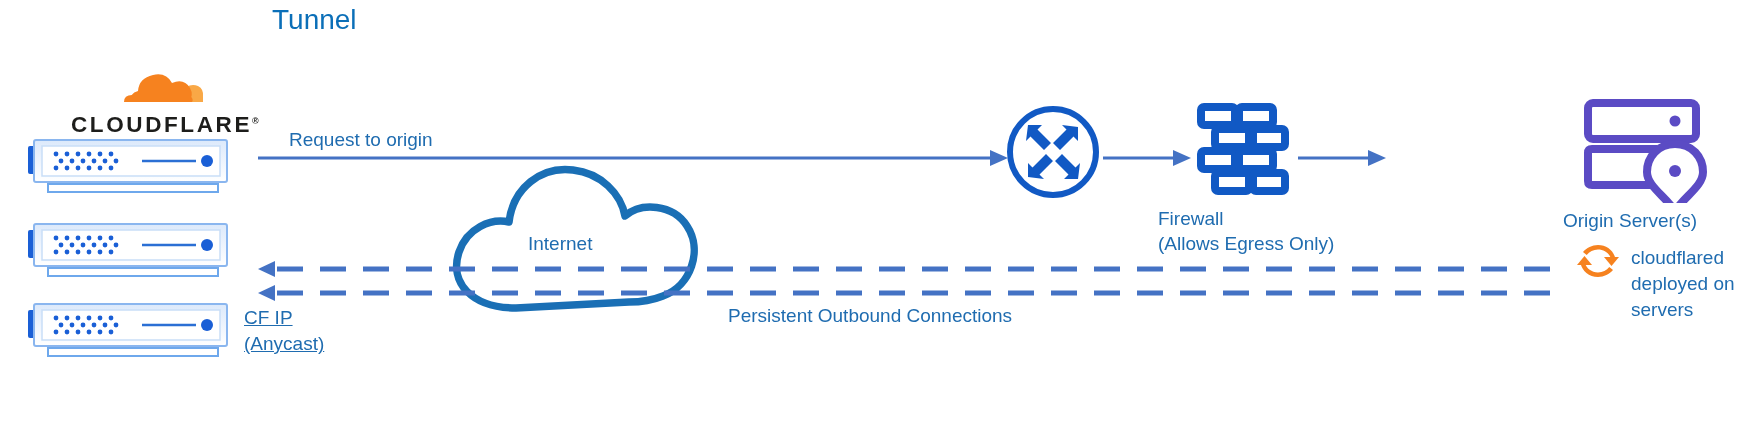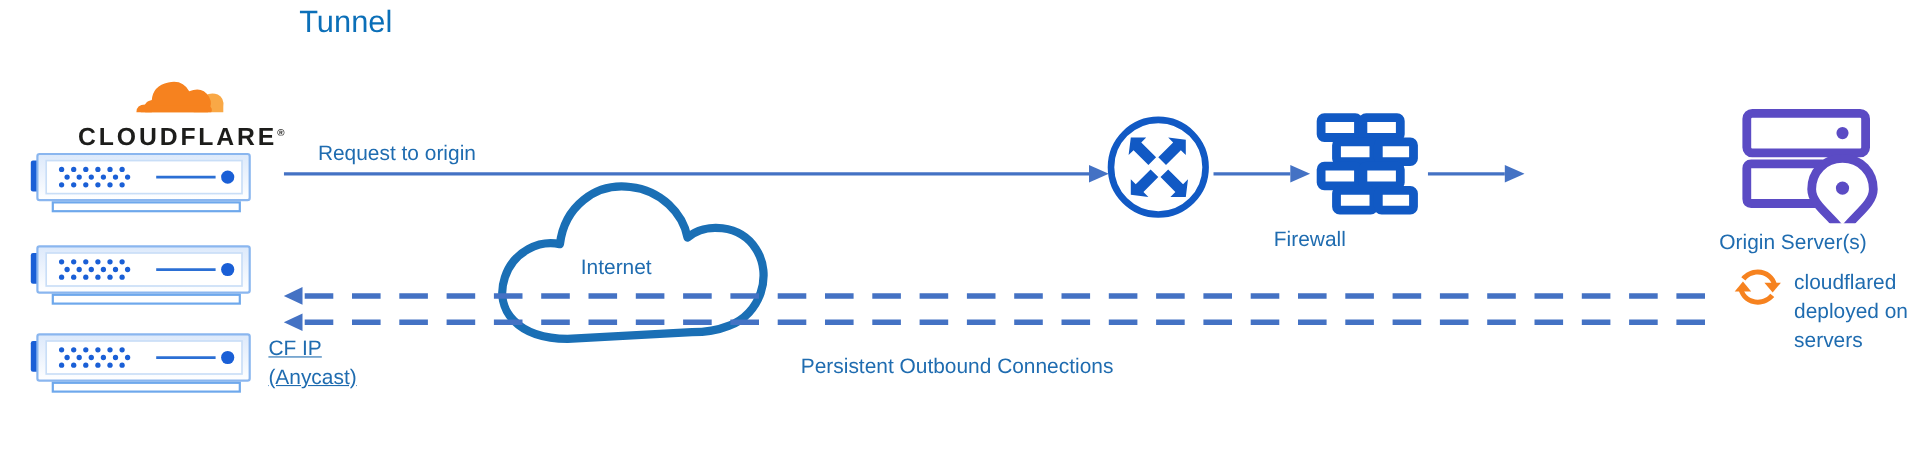--- a/index.html
+++ b/index.html
@@ -106,21 +106,20 @@
   #label-cloudflared {
     left: 1631px;
     top: 245px;
     width: 130px;
     white-space: normal;
     line-height: 26px;
   }
   #label-persistent {
     left: 728px;
     top: 303px;
-    margin-top: 18px;
   }
   #label-cf-ip {
     left: 244px;
     top: 305px;
     width: 140px;
     white-space: normal;
     line-height: 26px;
     text-decoration: underline;
   }
 
@@ -350,20 +349,21 @@
       <rect x="46" y="52" width="34" height="18" rx="3"></rect>
 
       <rect x="22" y="74" width="34" height="18" rx="3"></rect>
       <rect x="60" y="74" width="32" height="18" rx="3"></rect>
     </g>
   </svg>
 </div>
 
 <div class="diagram-label label-center" id="label-firewall">
   <span>Firewall</span><br>
+  <span>(Allows Egress Only)</span>
 </div>
 
 <div class="connector" id="arrow-firewall-to-origin">
   <svg width="88" height="20" viewBox="0 0 88 20">
     <line x1="0" y1="10" x2="70" y2="10" stroke="#4472c4" stroke-width="3"></line>
     <polygon points="70,2 88,10 70,18" fill="#4472c4"></polygon>
   </svg>
 </div>
 
 <div class="icon-box" id="origin-server-icon">

